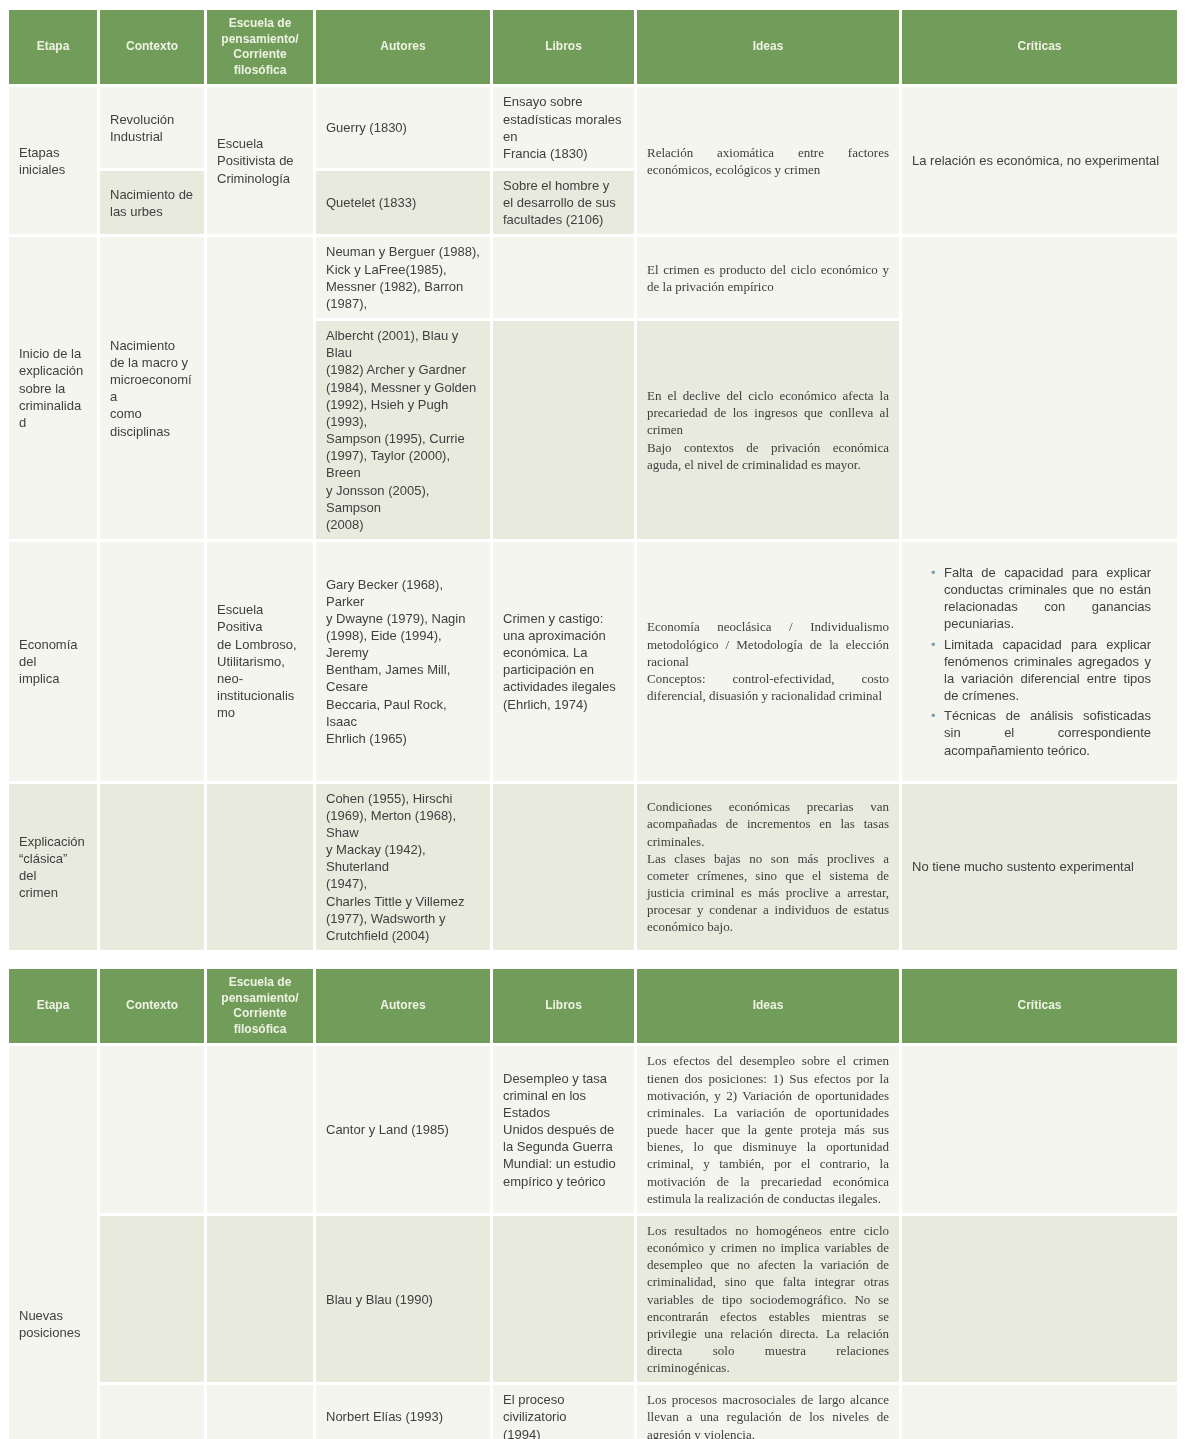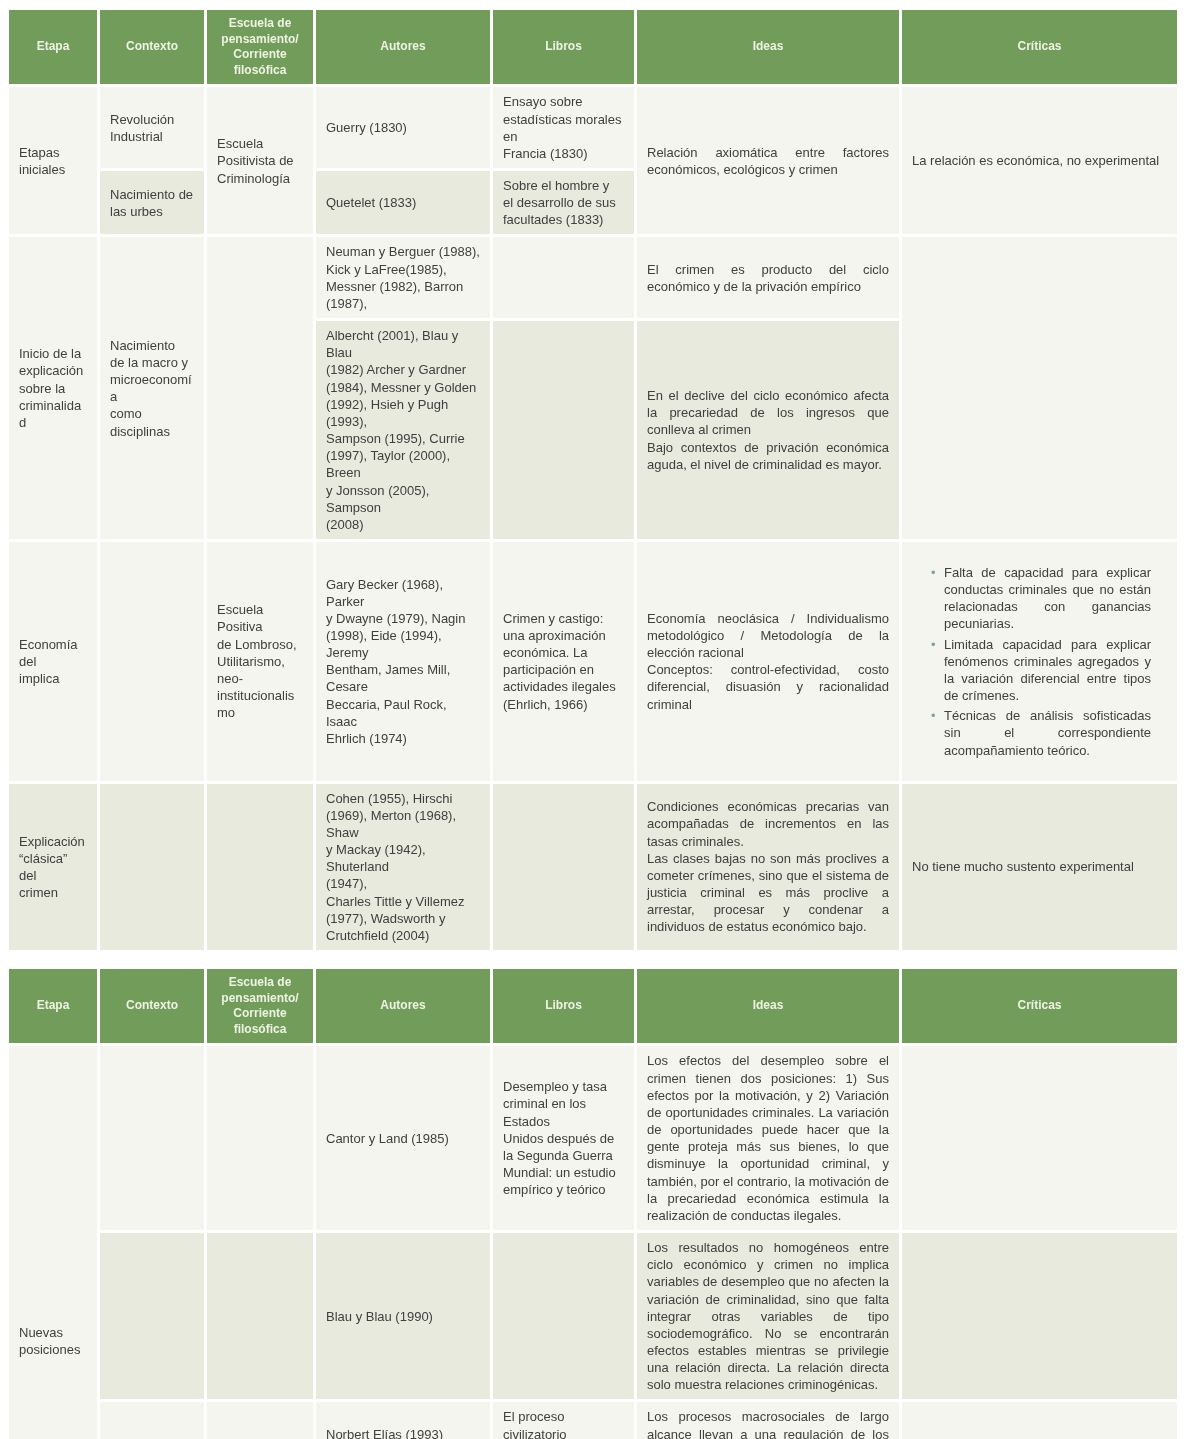--- a/index.html
+++ b/index.html
@@ -29,21 +29,21 @@
   }
   td{
     background:#f4f5ee;
     font-size:13px;
     line-height:1.32;
     padding:6px 10px;
     vertical-align:middle;
     word-wrap:break-word;
   }
   td.shaded{background:#e8eadd;}
-  td.just{text-align:justify;}
+  td.just{text-align:justify;font-family:Liberation Serif, serif;}
   .prelines{white-space:pre-line;}
   ul.crit{margin:16px;padding:0 0 0 16px;list-style:none;}
   ul.crit li{
     position:relative;
     text-align:justify;
     margin-bottom:3px;
   }
   ul.crit li::before{
     content:"\2022";
     color:#7da0b0;
@@ -96,21 +96,21 @@
       <td rowspan="2" class="just">Relación axiomática entre factores económicos, ecológicos y crimen</td>
       <td rowspan="2">La relación es económica, no experimental</td>
     </tr>
 
     <tr style="height:60px">
       <td class="shaded prelines">Nacimiento de
 las urbes</td>
       <td class="shaded">Quetelet (1833)</td>
       <td class="shaded prelines">Sobre el hombre y
 el desarrollo de sus
-facultades (1833)</td>
+facultades (2106)</td>
     </tr>
 
     <tr style="height:74px">
       <td rowspan="2" class="prelines">Inicio de la
 explicación
 sobre la
 criminalidad</td>
       <td rowspan="2" class="prelines">Nacimiento
 de la macro y
 microeconomía
@@ -146,27 +146,27 @@
       <td></td>
       <td class="prelines">Escuela Positiva
 de Lombroso,
 Utilitarismo, neo-
 institucionalismo</td>
       <td class="prelines">Gary Becker (1968), Parker
 y Dwayne (1979), Nagin
 (1998), Eide (1994), Jeremy
 Bentham, James Mill, Cesare
 Beccaria, Paul Rock, Isaac
-Ehrlich (1974)</td>
+Ehrlich (1965)</td>
       <td class="prelines">Crimen y castigo:
 una aproximación
 económica. La
 participación en
 actividades ilegales
-(Ehrlich, 1966)</td>
+(Ehrlich, 1974)</td>
       <td class="just prelines">Economía neoclásica / Individualismo metodológico / Metodología de la elección racional
 Conceptos: control-efectividad, costo diferencial, disuasión y racionalidad criminal</td>
       <td>
         <ul class="crit">
           <li>Falta de capacidad para explicar conductas criminales que no están relacionadas con ganancias pecuniarias.</li>
           <li>Limitada capacidad para explicar fenómenos criminales agregados y la variación diferencial entre tipos de crímenes.</li>
           <li>Técnicas de análisis sofisticadas sin el correspondiente acompañamiento teórico.</li>
         </ul>
       </td>
     </tr>

